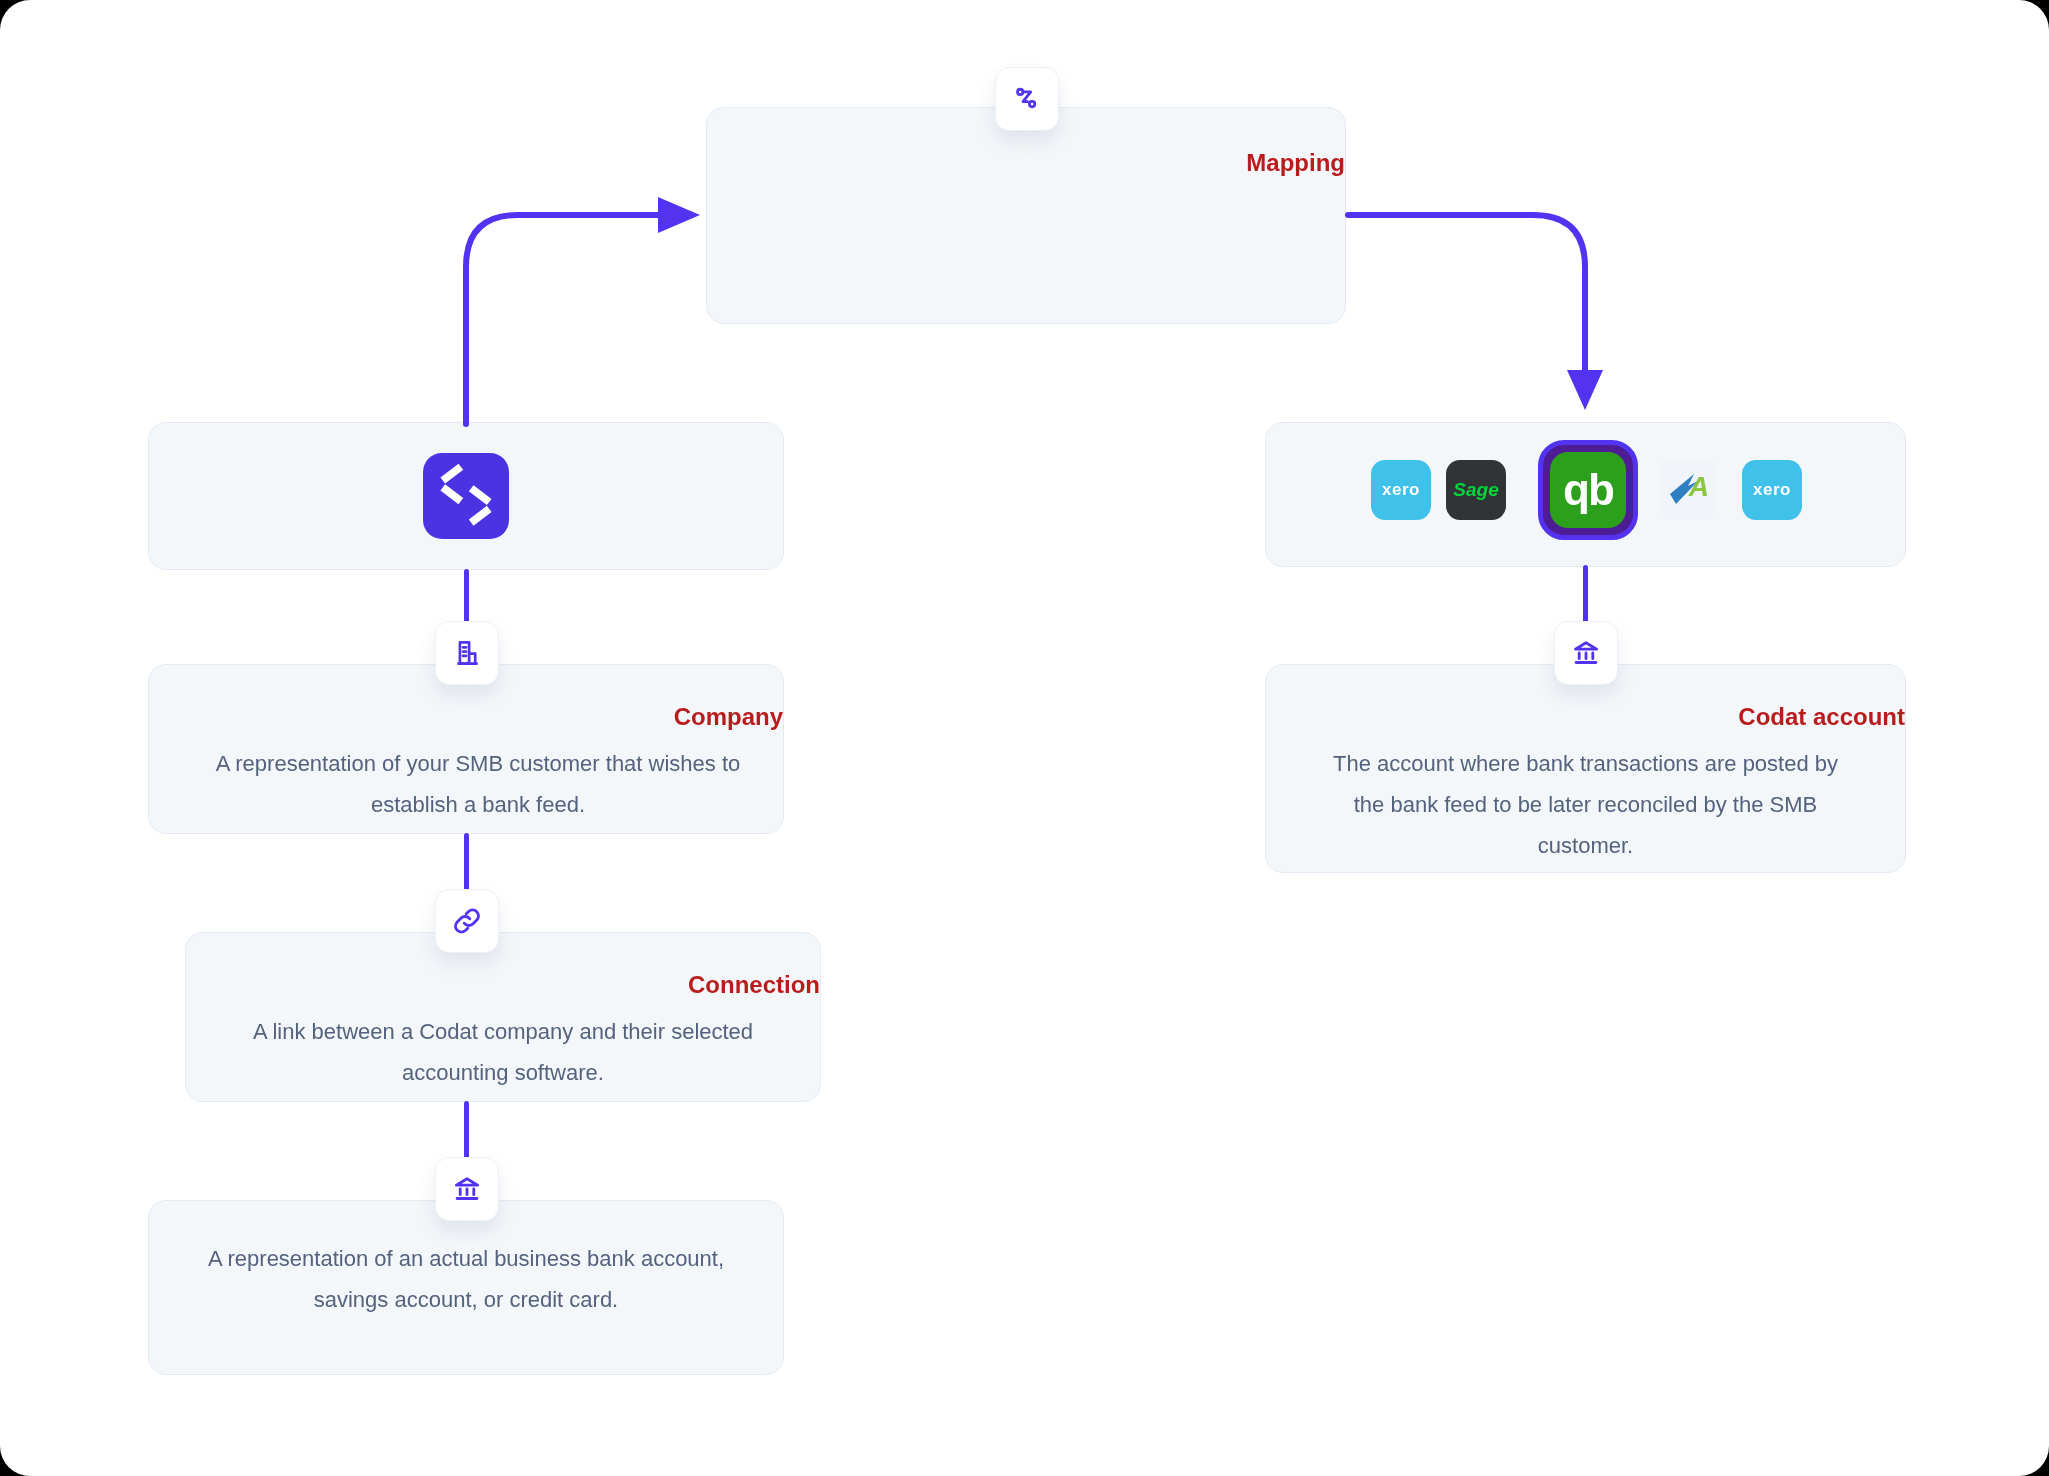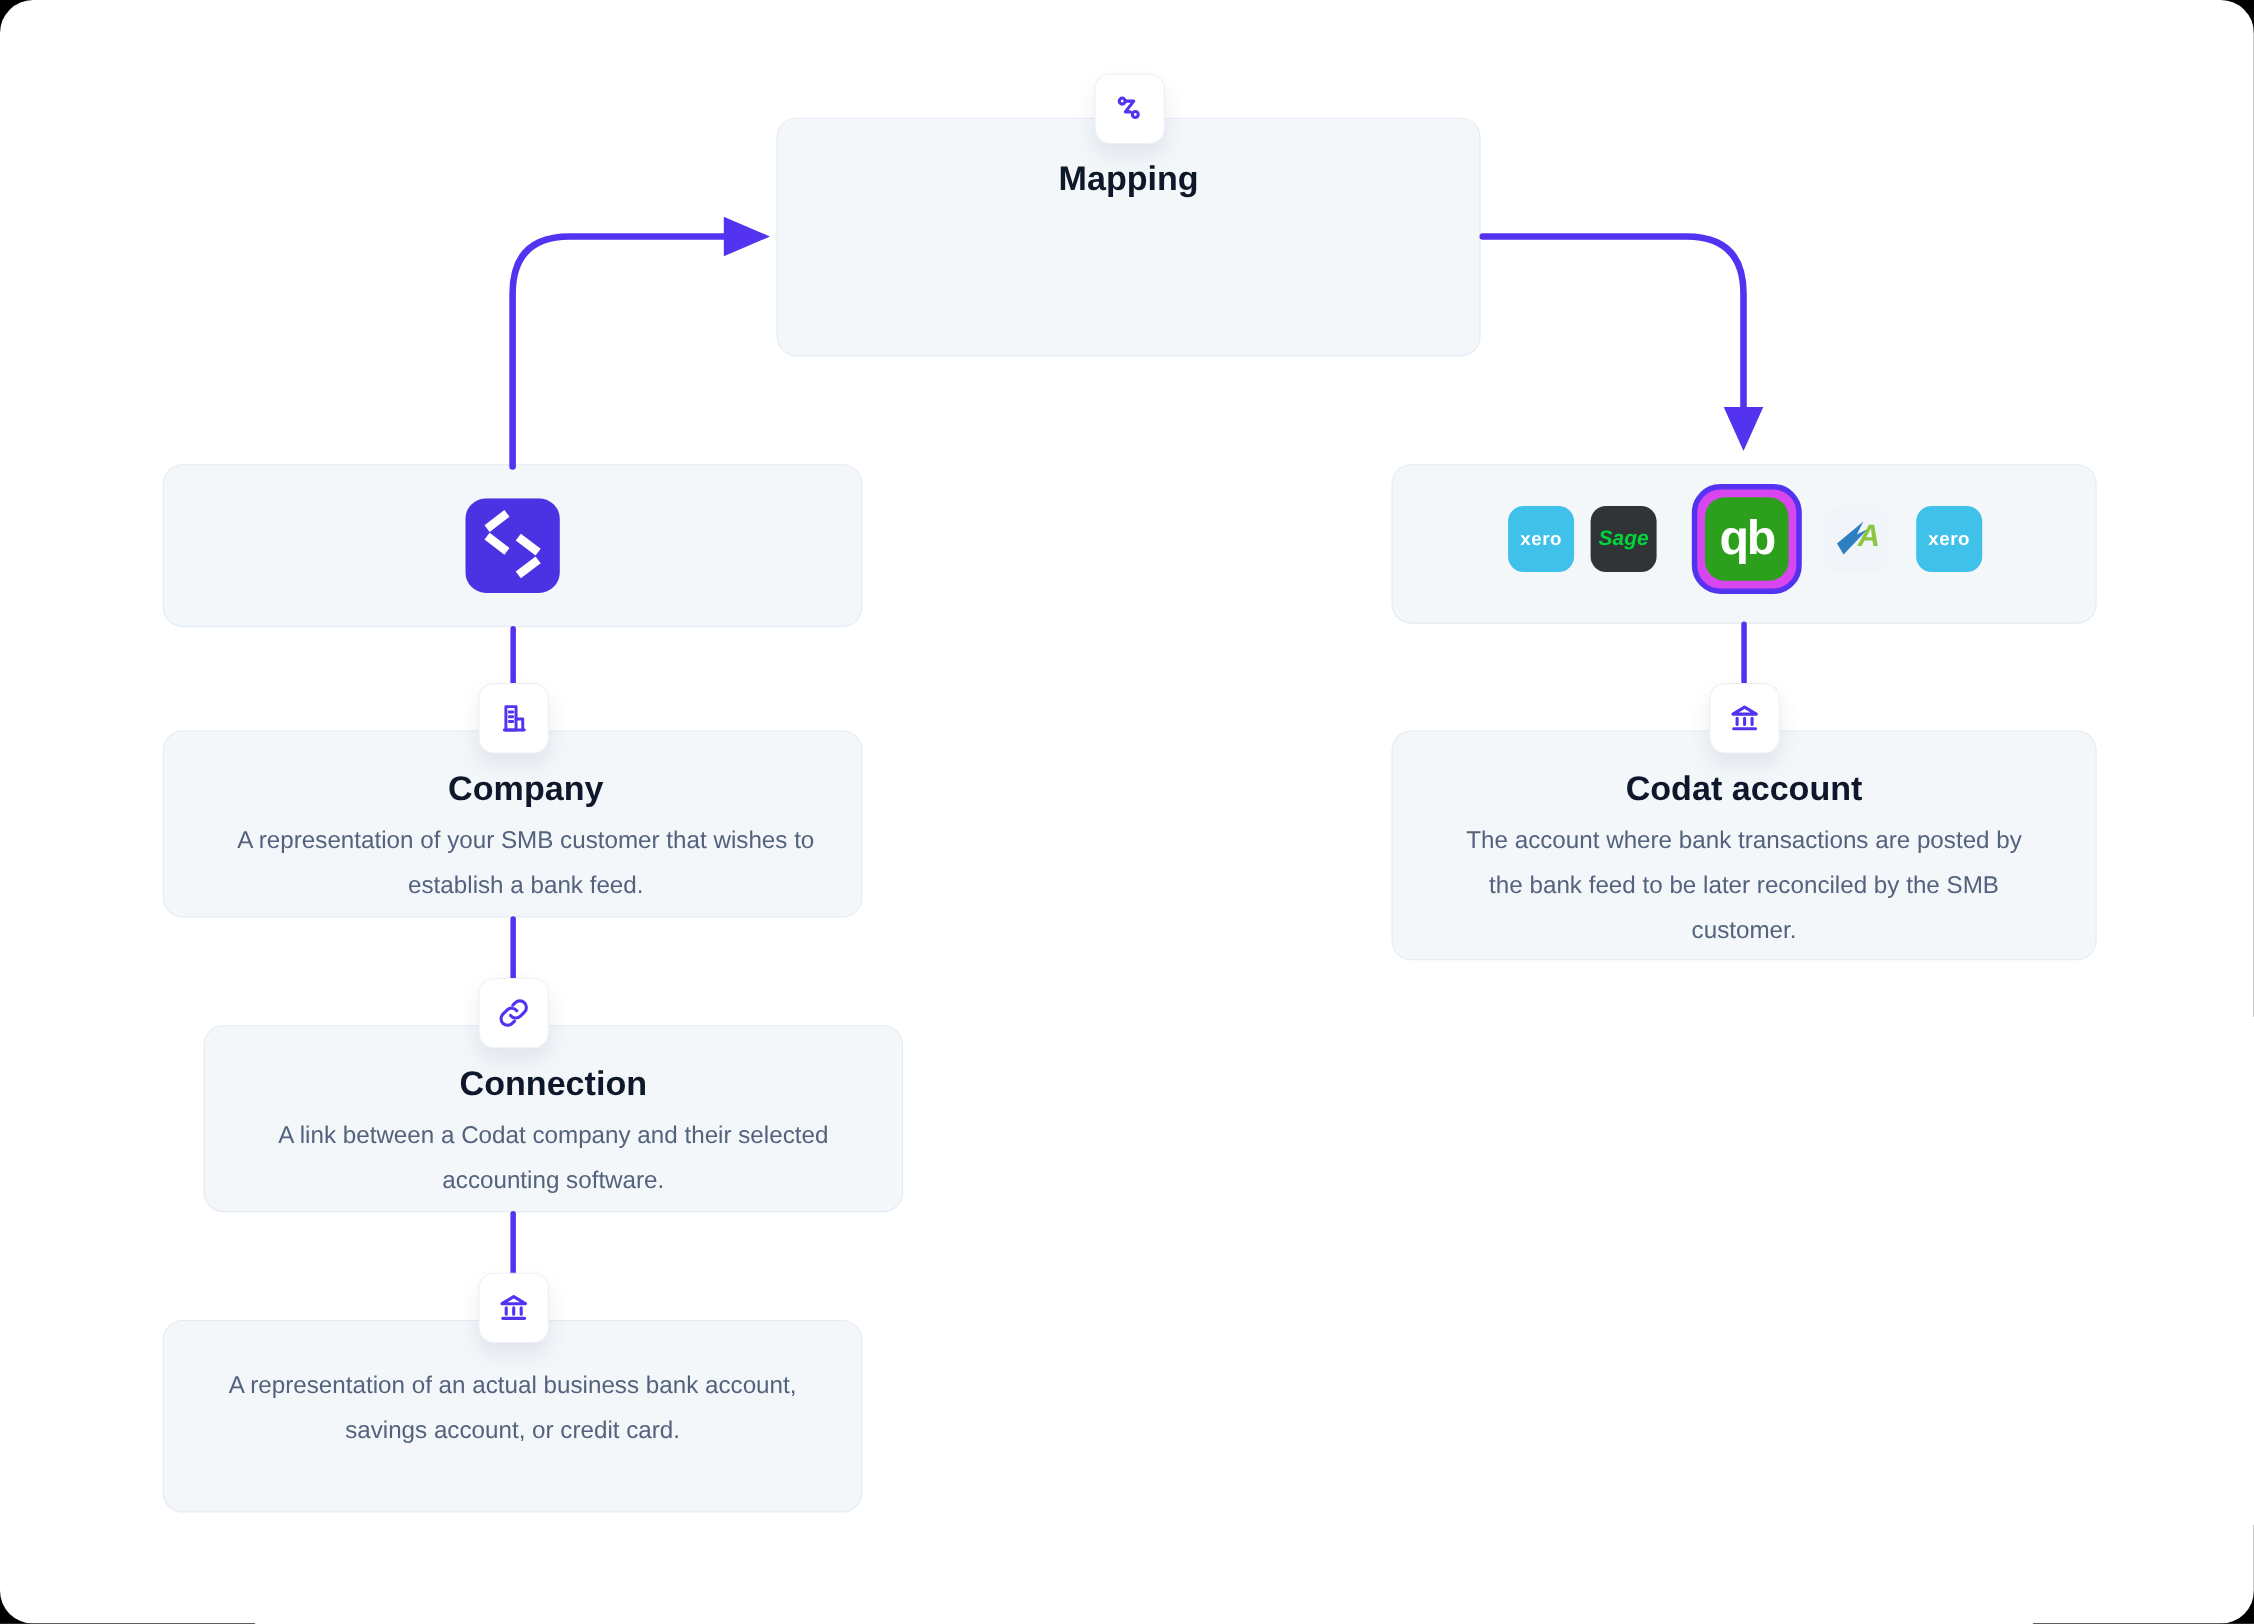--- a/index.html
+++ b/index.html
@@ -6,21 +6,21 @@
   #page{
     position:relative;width:2049px;height:1476px;background:#fff;
     border-radius:30px;overflow:hidden;
     font-family:"Liberation Sans",sans-serif;
   }
   .panel{
     position:absolute;background:#F3F7FA;border:1px solid #E3EAF3;
     border-radius:18px;box-sizing:border-box;text-align:center;
   }
   .panel .title{
-    font-size:31px;font-weight:bold;color:#0f172a;line-height:30px;margin:0 0 11px 0;
+    font-size:24px;font-weight:bold;color:#b91c1c;line-height:30px;margin:0 0 11px 0;text-align:right;
   }
   .panel .body{
     font-size:22px;color:#54627D;line-height:41px;margin:0 auto;
   }
   .icon-card{
     position:absolute;width:62px;height:62px;background:#fff;
     border:1px solid #ECF0F7;border-radius:14px;
     box-shadow:0 10px 18px rgba(88,99,140,0.12);
     display:flex;align-items:center;justify-content:center;z-index:4;
   }
@@ -31,21 +31,21 @@
   
   .logo-tile{
     position:absolute;width:60px;height:60px;border-radius:14px;
     display:flex;align-items:center;justify-content:center;box-sizing:border-box;
   }
   .xero{background:#3FC1EA;color:#fff;font-size:17px;font-weight:600;letter-spacing:.5px;}
   .sage{background:#303436;color:#00D639;font-size:19px;font-weight:bold;font-style:italic;}
   .freeagent{background:#F1F4F9;position:absolute;}
   .fa-a{position:absolute;right:9px;top:13px;color:#8CC641;font-size:28px;font-weight:bold;font-style:italic;line-height:1;}
   .qb-ring{
-    position:absolute;width:100px;height:100px;background:#d946ef;border:5px solid #5433F0;
+    position:absolute;width:100px;height:100px;background:#4c1d95;border:5px solid #5433F0;
     border-radius:26px;box-sizing:border-box;display:flex;align-items:center;justify-content:center;
   }
   .qb-green{
     width:76px;height:76px;background:#2CA01C;border-radius:18px;
     display:flex;align-items:center;justify-content:center;
     color:#fff;font-size:44px;font-weight:bold;letter-spacing:-2px;
   }
   .codat-tile{position:absolute;left:50%;top:50%;transform:translate(-50%,-50%);width:86px;height:86px;}
 </style>
 </head>

